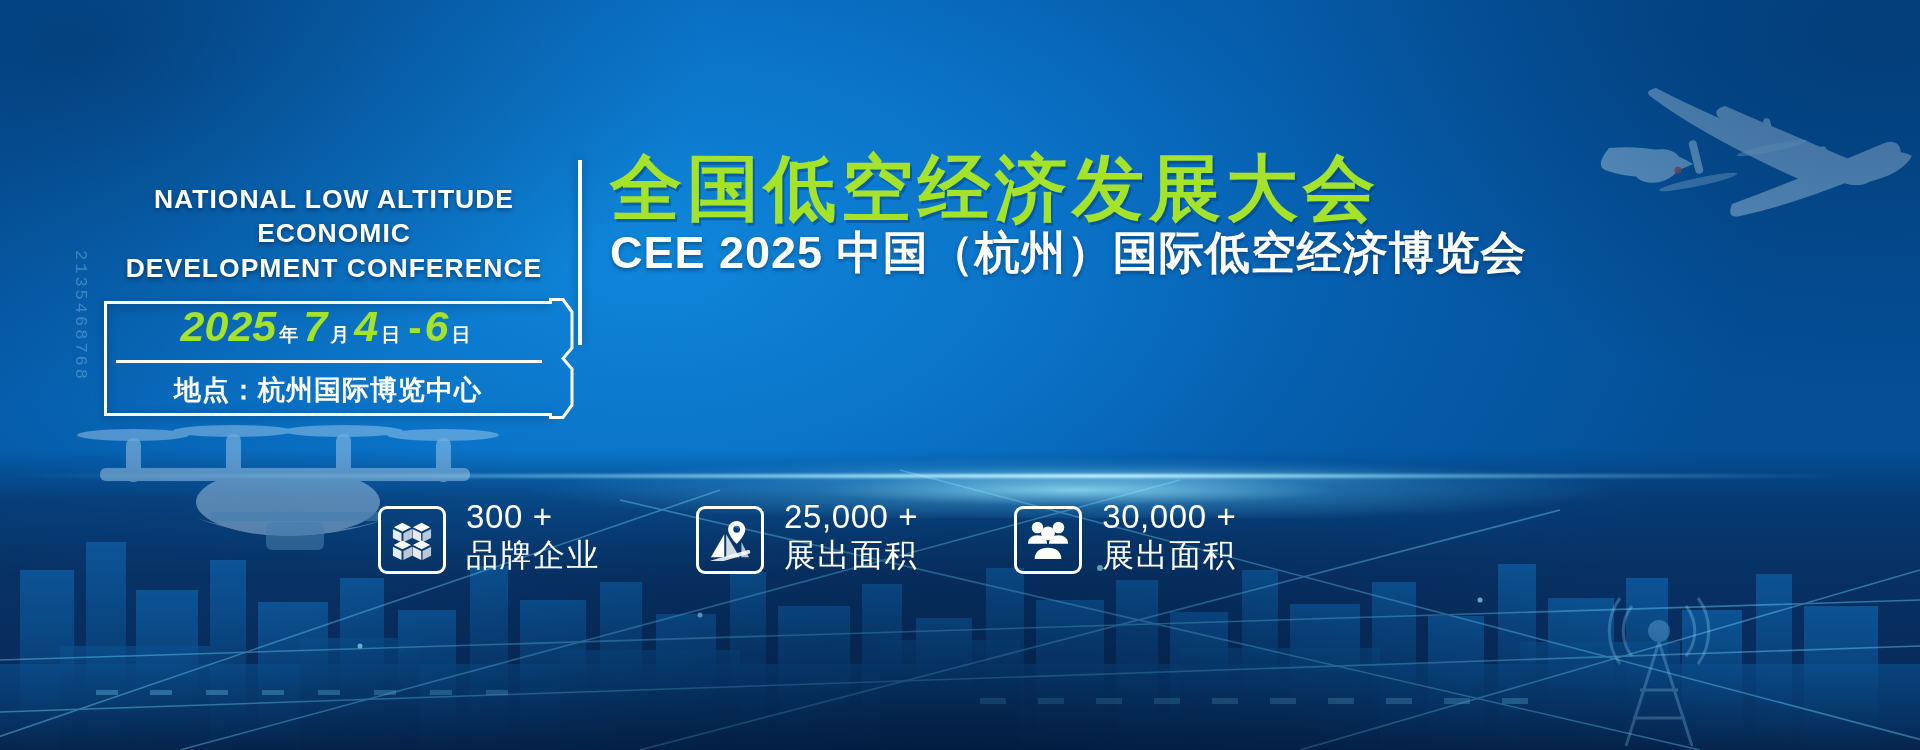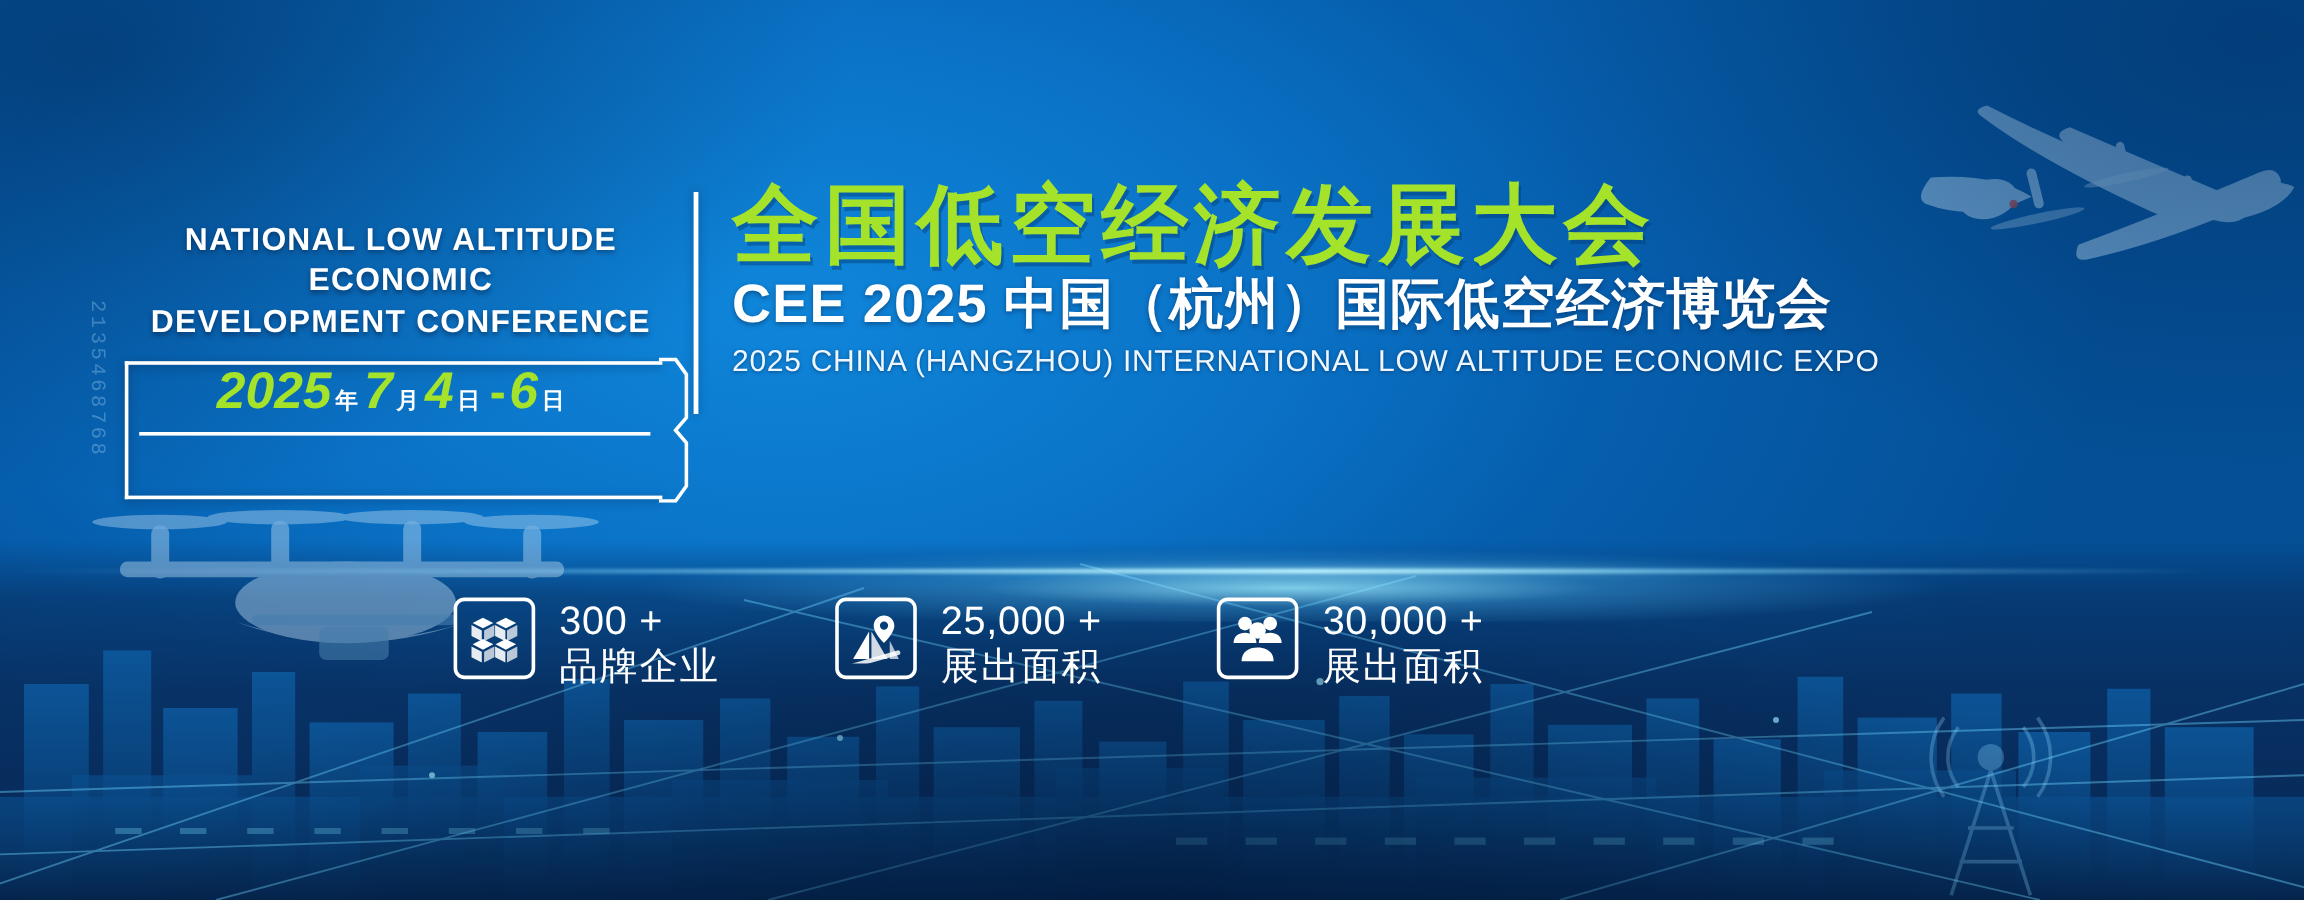--- a/index.html
+++ b/index.html
@@ -118,21 +118,21 @@
     margin-top:10px; color:#eef7ff; font-size:25px; line-height:1.1;
     letter-spacing:.6px; white-space:nowrap;
     text-shadow:0 1px 3px rgba(0,25,60,.5);
   }
 
   
   .stats{
     position:absolute; left:378px; top:498px;
     display:flex; align-items:center; gap:96px;
   }
-  .stat{ display:flex; align-items:flex-start; gap:20px; }
+  .stat{ display:flex; align-items:flex-end; gap:20px; }
   .stat-icon{
     width:68px; height:68px; border:3px solid #ffffff; border-radius:9px;
     display:flex; align-items:center; justify-content:center; flex:0 0 auto;
   }
   .stat-icon svg{ width:42px; height:42px; display:block; }
   .stat-text{ color:#ffffff; }
   .stat-num{ font-size:33px; line-height:1.15; letter-spacing:.6px; white-space:nowrap; }
   .stat-label{ font-size:32px; line-height:1.2; letter-spacing:1.5px; white-space:nowrap; }
 
   
@@ -328,29 +328,29 @@
         <span class="d-unit">月</span>
         <span class="d-num">4</span>
         <span class="d-unit">日</span>
         <span class="d-dash">-</span>
         <span class="d-num">6</span>
         <span class="d-unit">日</span>
       </div>
 
       <div class="date-rule"></div>
 
+      <div class="place-row">地点：杭州国际博览中心</div>
     </div>
   </div>
 
   <div class="divider"></div>
 
   <div class="right-block">
     <div class="cn-title">全国低空经济发展大会</div>
     <div class="cn-sub">CEE 2025 中国（杭州）国际低空经济博览会</div>
-    <div class="en-sub">2025 CHINA (HANGZHOU) INTERNATIONAL LOW ALTITUDE ECONOMIC EXPO</div>
   </div>
 
   <div class="stats">
 
     <div class="stat">
       <div class="stat-icon">
         <svg viewBox="0 0 44 44" fill="#ffffff">
           <path d="M12 4 L21 8.6 L12 13.2 L3 8.6 Z"></path>
           <path d="M2 10.4 L11 15 V24.4 L2 19.8 Z" opacity=".9"></path>
           <path d="M22 10.4 L13 15 V24.4 L22 19.8 Z" opacity=".72"></path>

